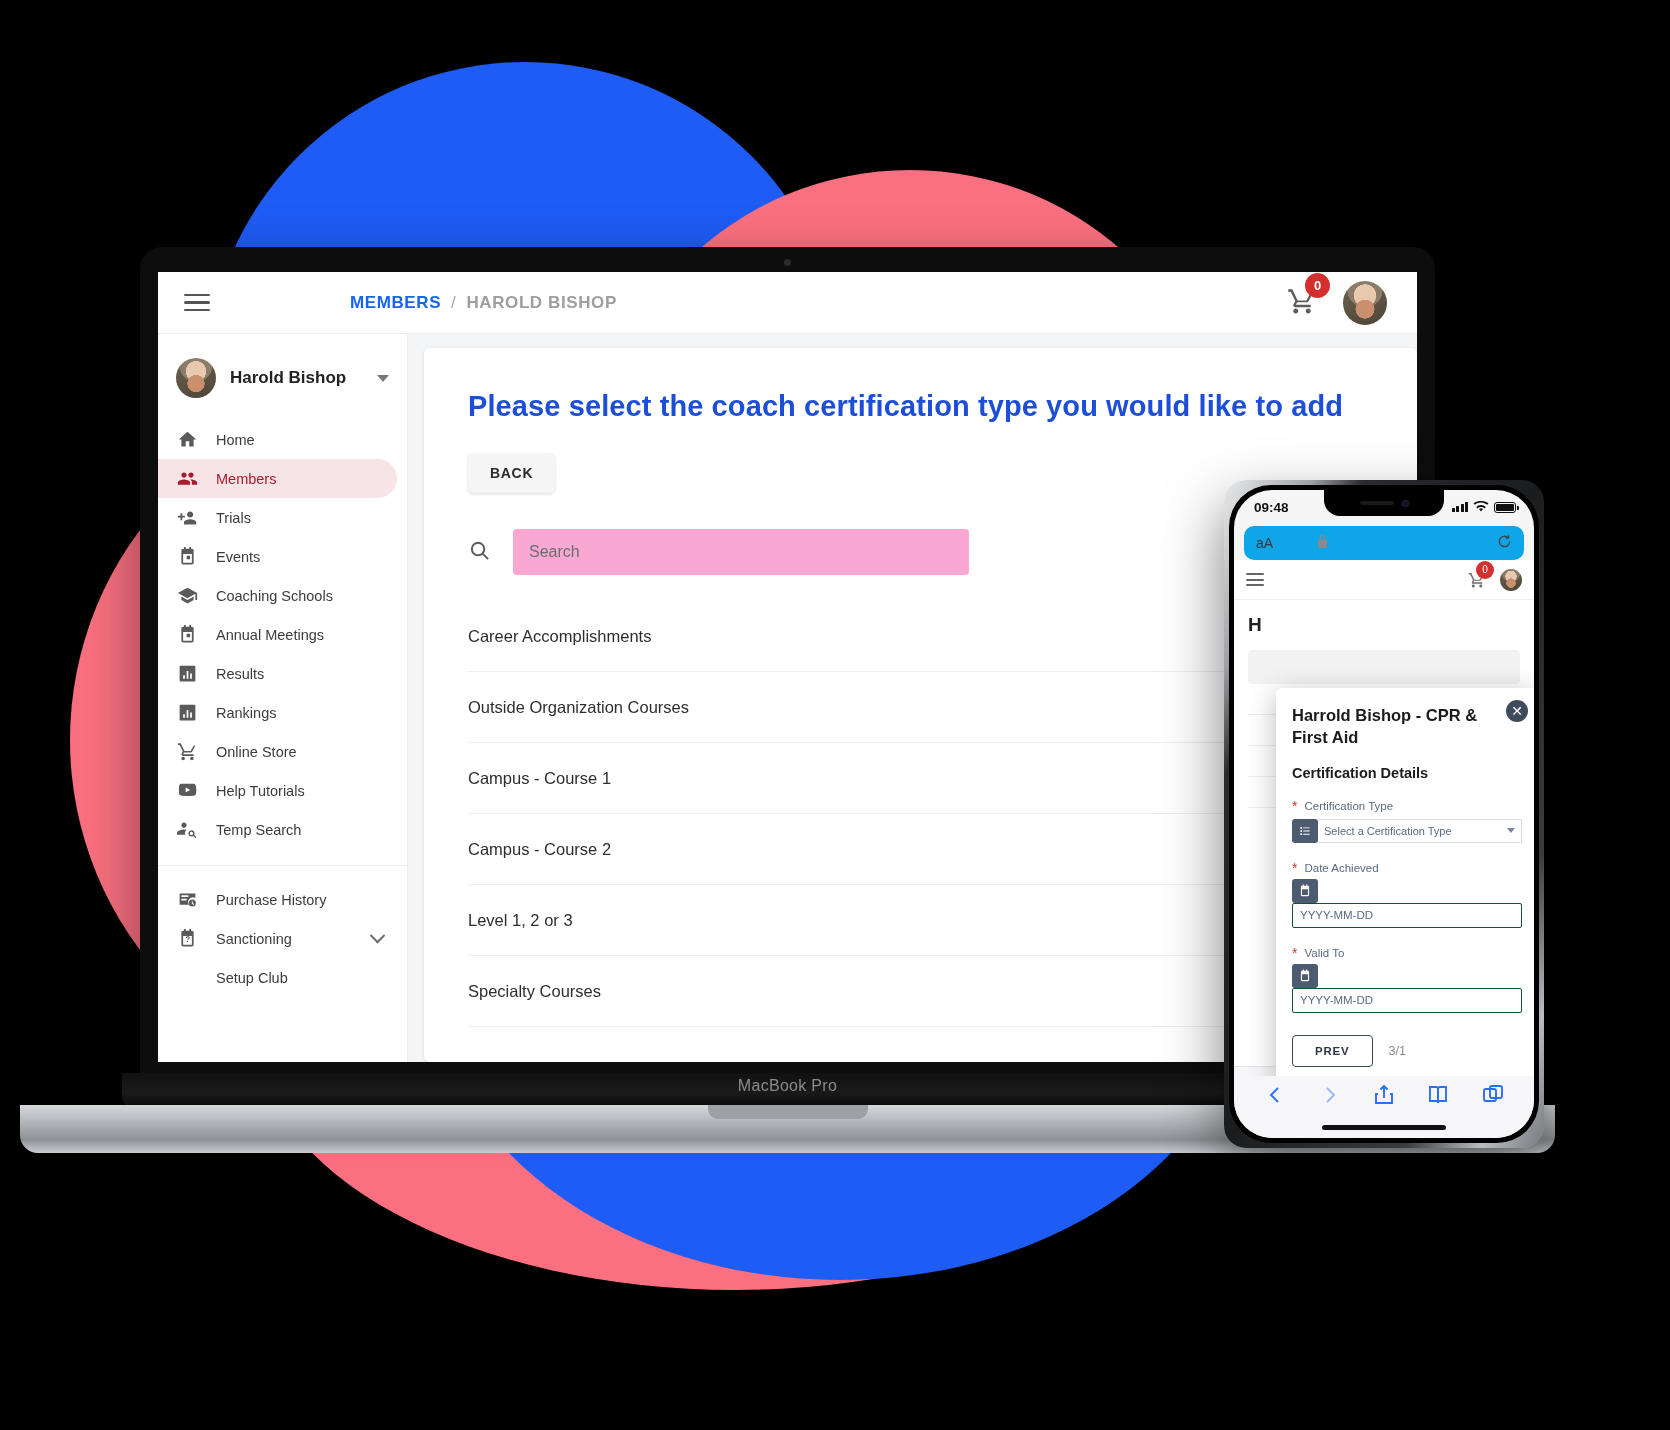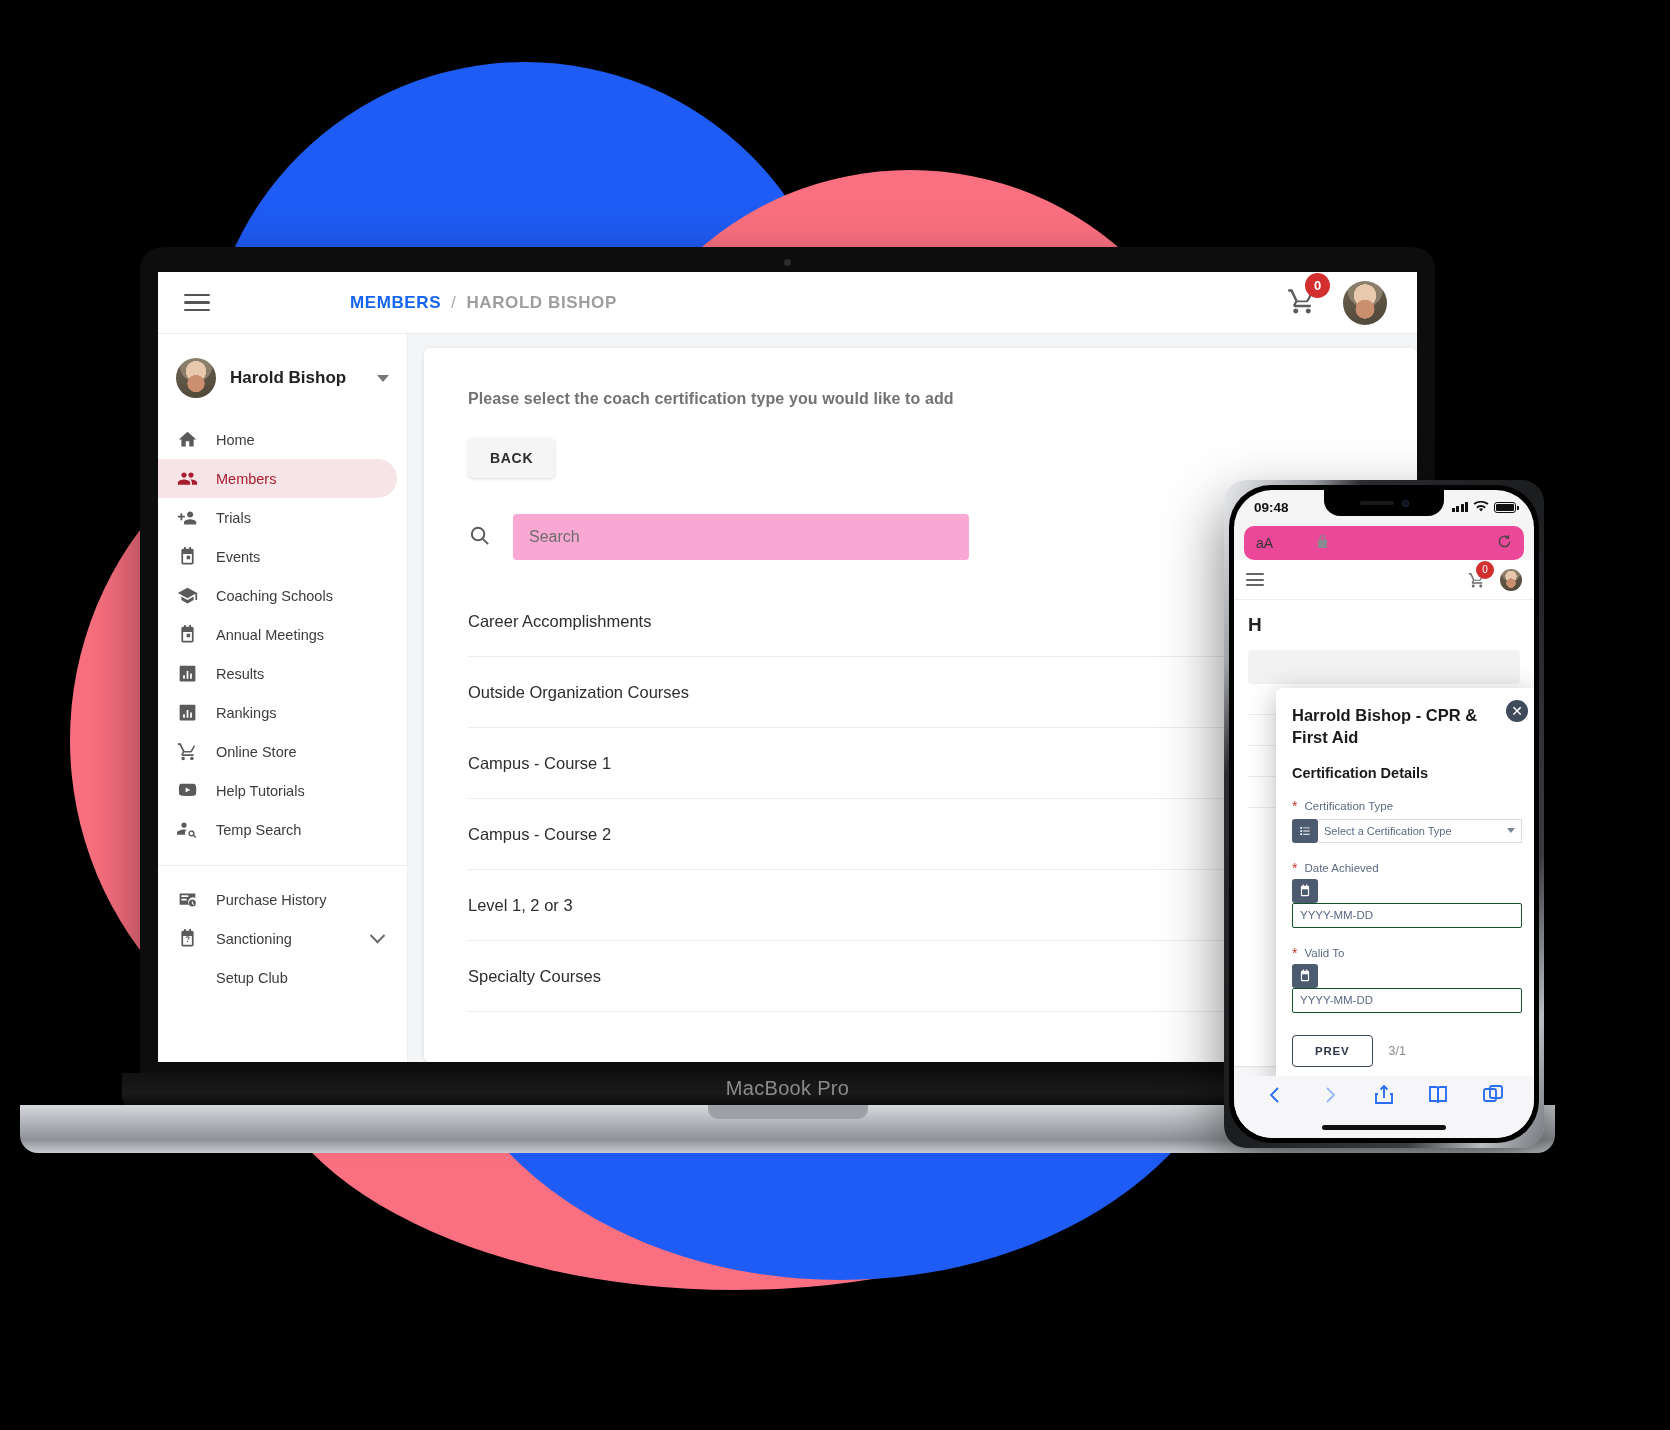--- a/index.html
+++ b/index.html
@@ -54,21 +54,21 @@
     position: absolute; left: 18px; top: 25px; width: 1259px; height: 790px;
     background: #fff; overflow: hidden;
   }
   #laptop-base {
     position: absolute; left: -18px; top: 826px; width: 1331px; height: 34px;
     background: linear-gradient(180deg,#111 0%,#1a1a1a 58%,#0a0a0a 100%);
     border-radius: 0 0 10px 10px;
   }
   #laptop-label {
     position: absolute; left: 0; top: 830px; width: 1295px;
-    text-align: center; color: #8b8b8b; font-size: 20px; letter-spacing: .3px;
+    text-align: center; color: #8b8b8b; font-size: 16px; letter-spacing: .3px;
   }
   #laptop-foot {
     position: absolute; left: -120px; top: 858px; width: 1535px; height: 48px;
     background: linear-gradient(180deg,#d6d8dc 0%,#aeb1b6 40%,#8e9196 72%,#c9ccd1 100%);
     border-radius: 0 0 18px 18px;
   }
   #laptop-notch {
     position: absolute; left: 50%; margin-left: -80px; top: 858px;
     width: 160px; height: 14px; background: #9da0a5;
     border-radius: 0 0 10px 10px;
@@ -126,21 +126,21 @@
   #nav-divider { height:1px; background:#ececec; margin: 16px 0 14px 0; }
   .chev { margin-left:auto; width:11px; height:11px; border-right:2px solid #6b6b6b;
           border-bottom:2px solid #6b6b6b; transform: rotate(45deg) translate(-2px,-2px); }
 
   
   #content { flex:1; padding: 14px 0 0 16px; }
   #card {
     background:#fff; border-radius:6px; height: 714px;
     box-shadow: 0 1px 4px rgba(0,0,0,.10); padding: 42px 0 0 44px; overflow:hidden;
   }
-  #card-title { font-size: 16px; font-weight:bold; color:#737373; letter-spacing:.1px; }
+  #card-title { font-size: 29px; font-weight:bold; color:#1d4ed8; letter-spacing:.1px; }
   #back-btn {
     margin-top: 30px; background:#f5f5f5; border:none; border-radius:5px;
     padding: 12px 22px; font-size:14px; font-weight:bold; letter-spacing:.7px;
     color:#2b2b2b; cursor:pointer; box-shadow: 0 1px 3px rgba(0,0,0,.14);
     font-family:"Liberation Sans", sans-serif;
   }
   #search-row { display:flex; align-items:center; gap:22px; margin-top: 36px; padding-right: 44px; }
   #search-icon svg { width:23px; height:23px; stroke:#5c5c5c; fill:none; stroke-width:2.1; }
   #search-input {
     flex:1; max-width: 456px; height:46px; background:#f9a8d4; border:none; border-radius:4px;
@@ -177,21 +177,21 @@
     position:relative; height:34px; display:flex; align-items:center; justify-content:space-between;
     padding: 0 18px 0 20px; font-size:13.5px; font-weight:bold; color:#111; z-index:5;
   }
   #status-icons { display:flex; align-items:center; gap:5px; }
   #sig { display:flex; align-items:flex-end; gap:1.5px; }
   #sig i { display:block; width:3px; background:#111; border-radius:.5px; }
   #batt { width:22px; height:11px; border:1.4px solid #111; border-radius:3px; position:relative; }
   #batt::after { content:''; position:absolute; left:1px; top:1px; bottom:1px; right:1px; background:#111; border-radius:1px; }
   #batt::before { content:''; position:absolute; right:-3.5px; top:3px; width:2px; height:4px; background:#111; border-radius:0 1px 1px 0; }
   #safari-bar {
-    margin: 2px 10px 0 10px; height:34px; background:#ec4899; border-radius:10px;
+    margin: 2px 10px 0 10px; height:34px; background:#0ea5e9; border-radius:10px;
     display:flex; align-items:center; padding: 0 12px; font-size:13px; color:#333;
   }
   #aA { font-size:14px; color:#333; }
   #lock { margin-left: 44px; }
   #reload { margin-left:auto; }
   #phone-page { position:relative; height: 516px; background:#fff; overflow:hidden; }
   #mini-topbar {
     height:40px; background:#fff; display:flex; align-items:center; padding:0 12px;
     border-bottom:1px solid #eee;
   }

